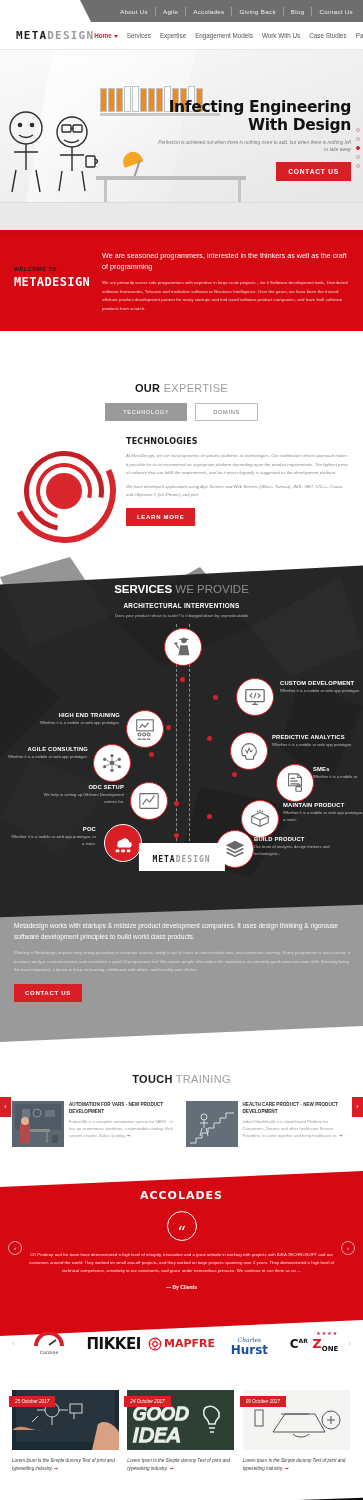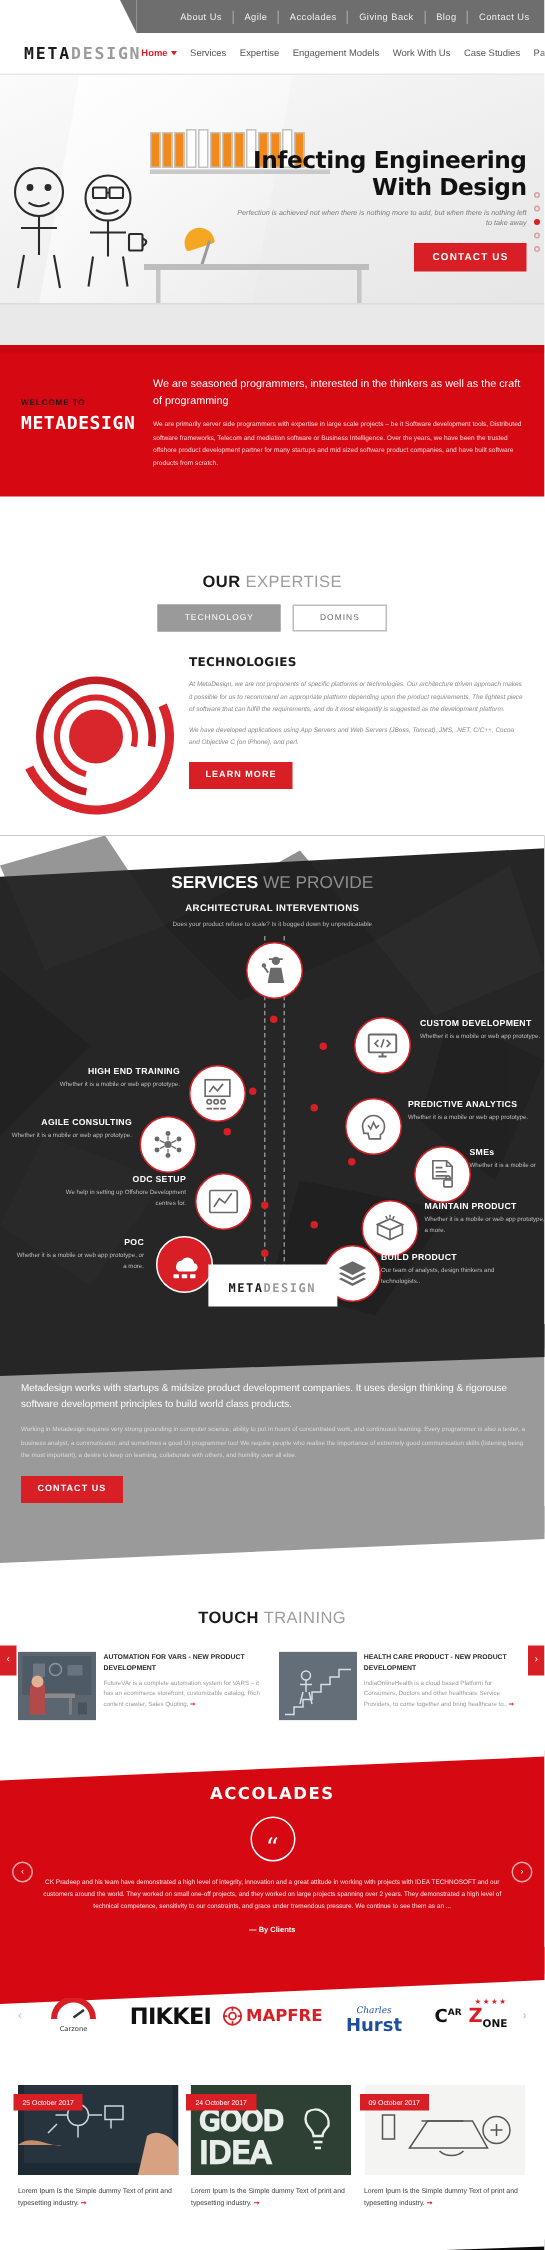--- a/index.html
+++ b/index.html
@@ -192,21 +192,21 @@
   .clients:before { content:""; position:absolute; top:-10px; left:-20px; right:-20px; height:22px;
      background:#d60812; transform:rotate(-2.5deg); }
   .clients-in { position:relative; z-index:2; display:flex; align-items:center;
      justify-content:space-between; gap:4px; }
   .cl-arrow { color:#bbb; font-size:8px; flex:none; }
   .logo-item { display:flex; align-items:center; justify-content:center; flex:1; }
 
   
   .blog { background:#fff; padding:6px 12px 20px; }
   .blog-grid { display:flex; gap:7px; margin-top:14px; }
-  .post { flex:1; position:relative; }
+  .post { flex:1; position:relative;font-style:italic; }
   .post-img { width:100%; height:60px; position:relative; overflow:hidden; }
   .post-date { position:absolute; left:-3px; top:6px; background:#d81f26; color:#fff;
     font-size:4.6px; padding:3px 6px; z-index:3; }
   .post-txt { font-size:4.6px; color:#3a3a3a; line-height:8px; margin-top:7px; }
 
   
   .footer { position:relative; background:#0d0d0d; color:#cfcfcf; padding:18px 10px 12px;
      display:flex; gap:6px; }
   .footer:before { content:""; position:absolute; top:-9px; left:-20px; right:-20px; height:20px;
      background:#fff; transform:rotate(-2deg); }

